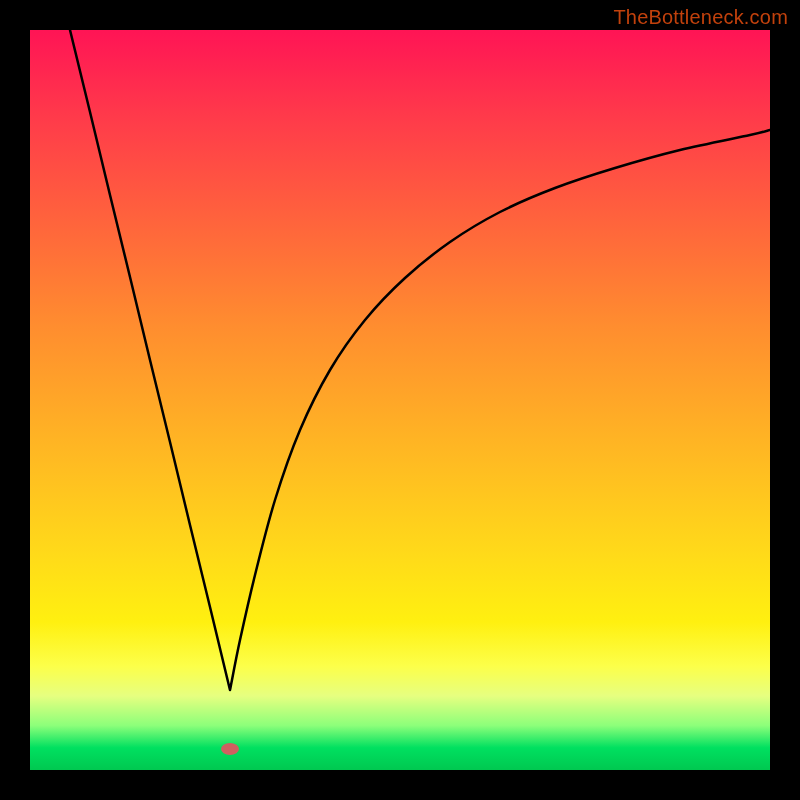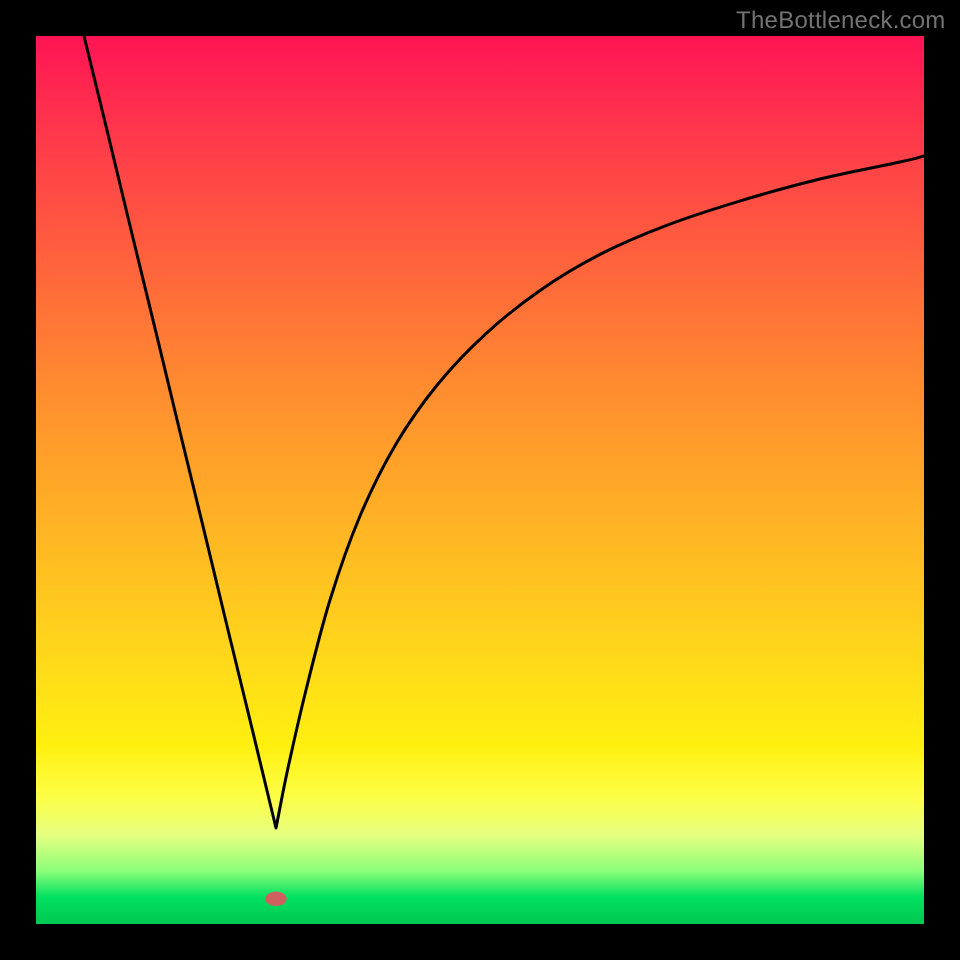--- a/index.html
+++ b/index.html
@@ -28,21 +28,21 @@
       #e6ff80 90%,
       #8cff7a 94%,
       #00e060 97%,
       #00c850 100%
     );
   }
   .watermark {
     position: absolute;
     top: 6px;
     right: 12px;
-    color: #737373;
+    color: #c2410c;
     font-size: 20px;
     font-weight: 500;
     letter-spacing: 0.2px;
     z-index: 10;
   }
   svg.curve {
     position: absolute;
     left: 30px;
     top: 30px;
     width: 740px;

